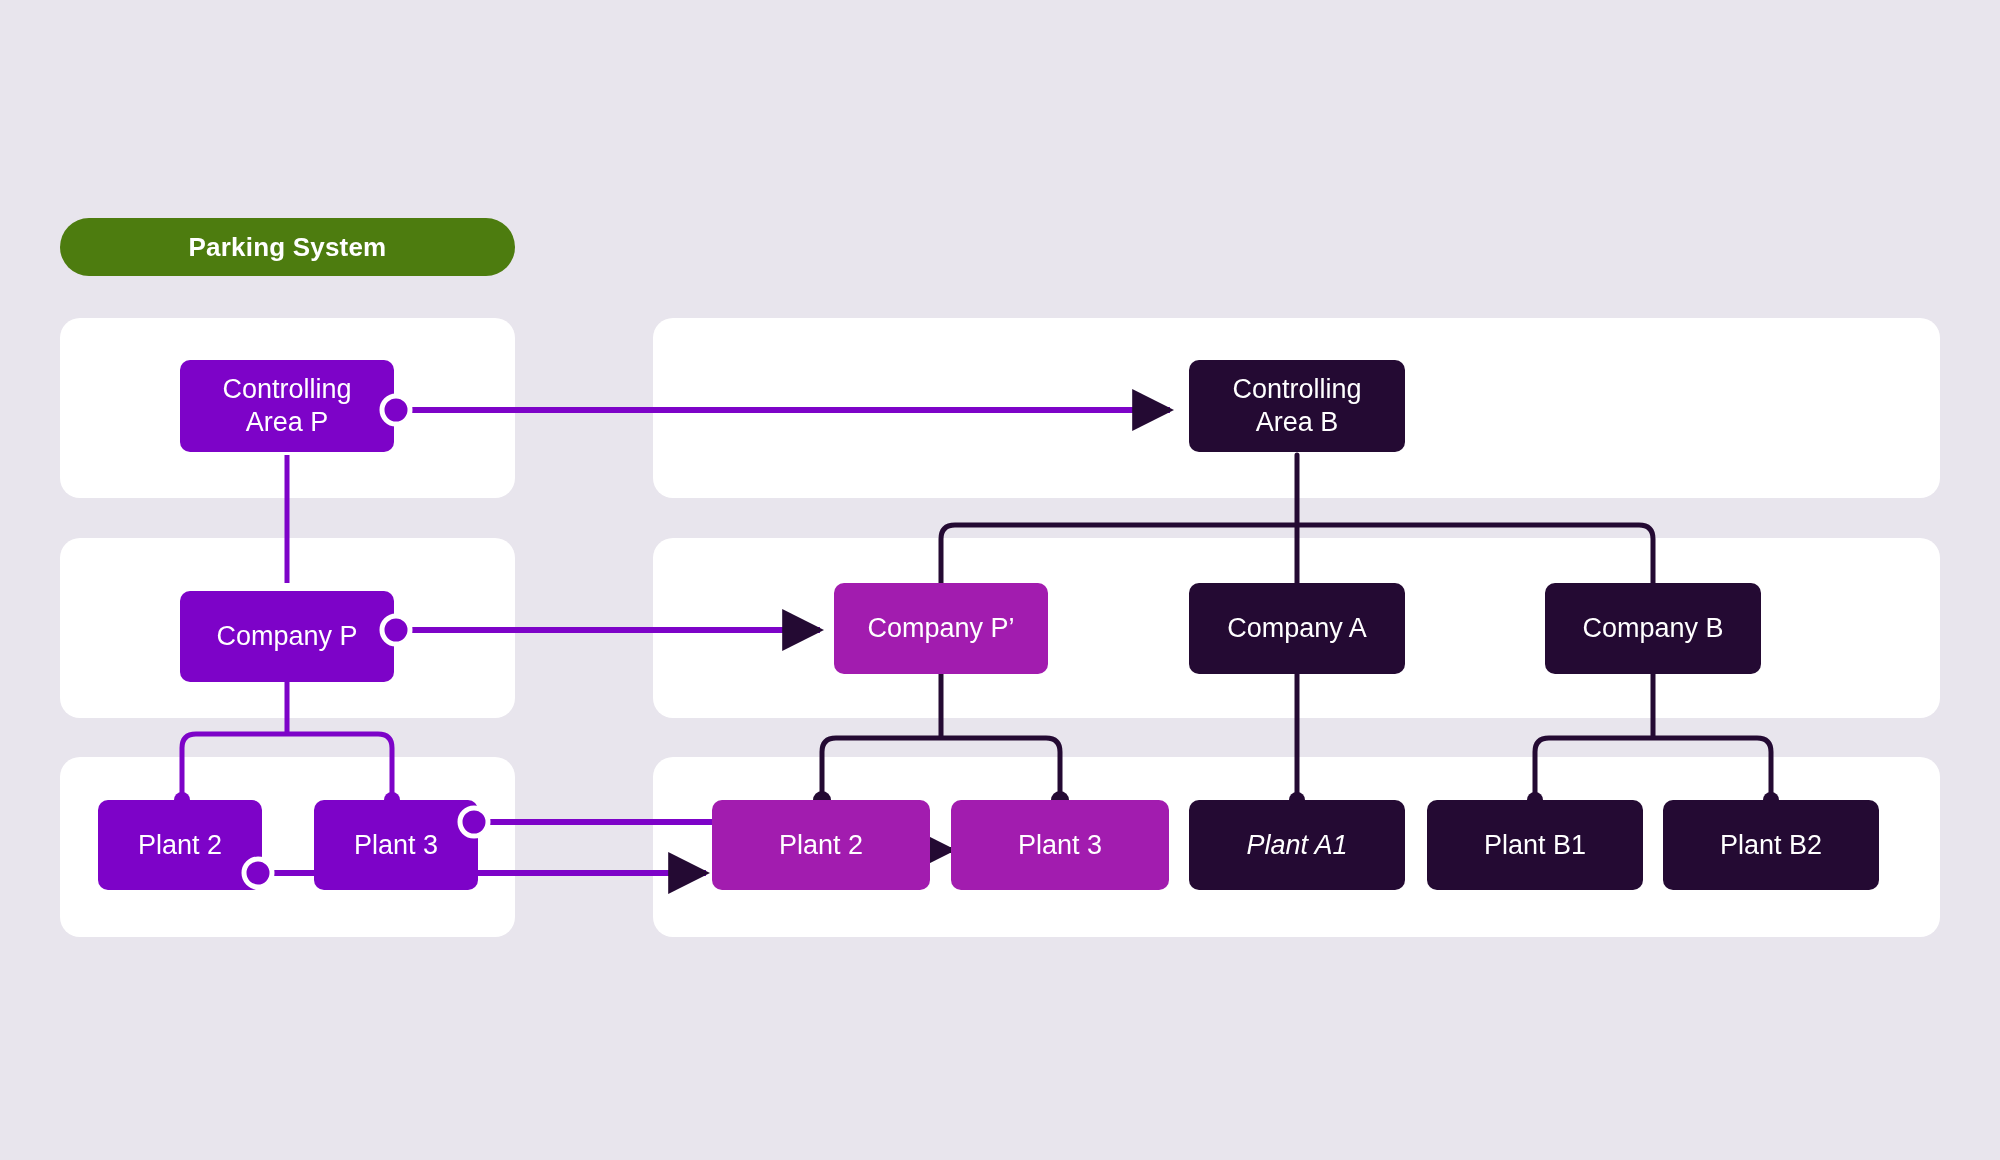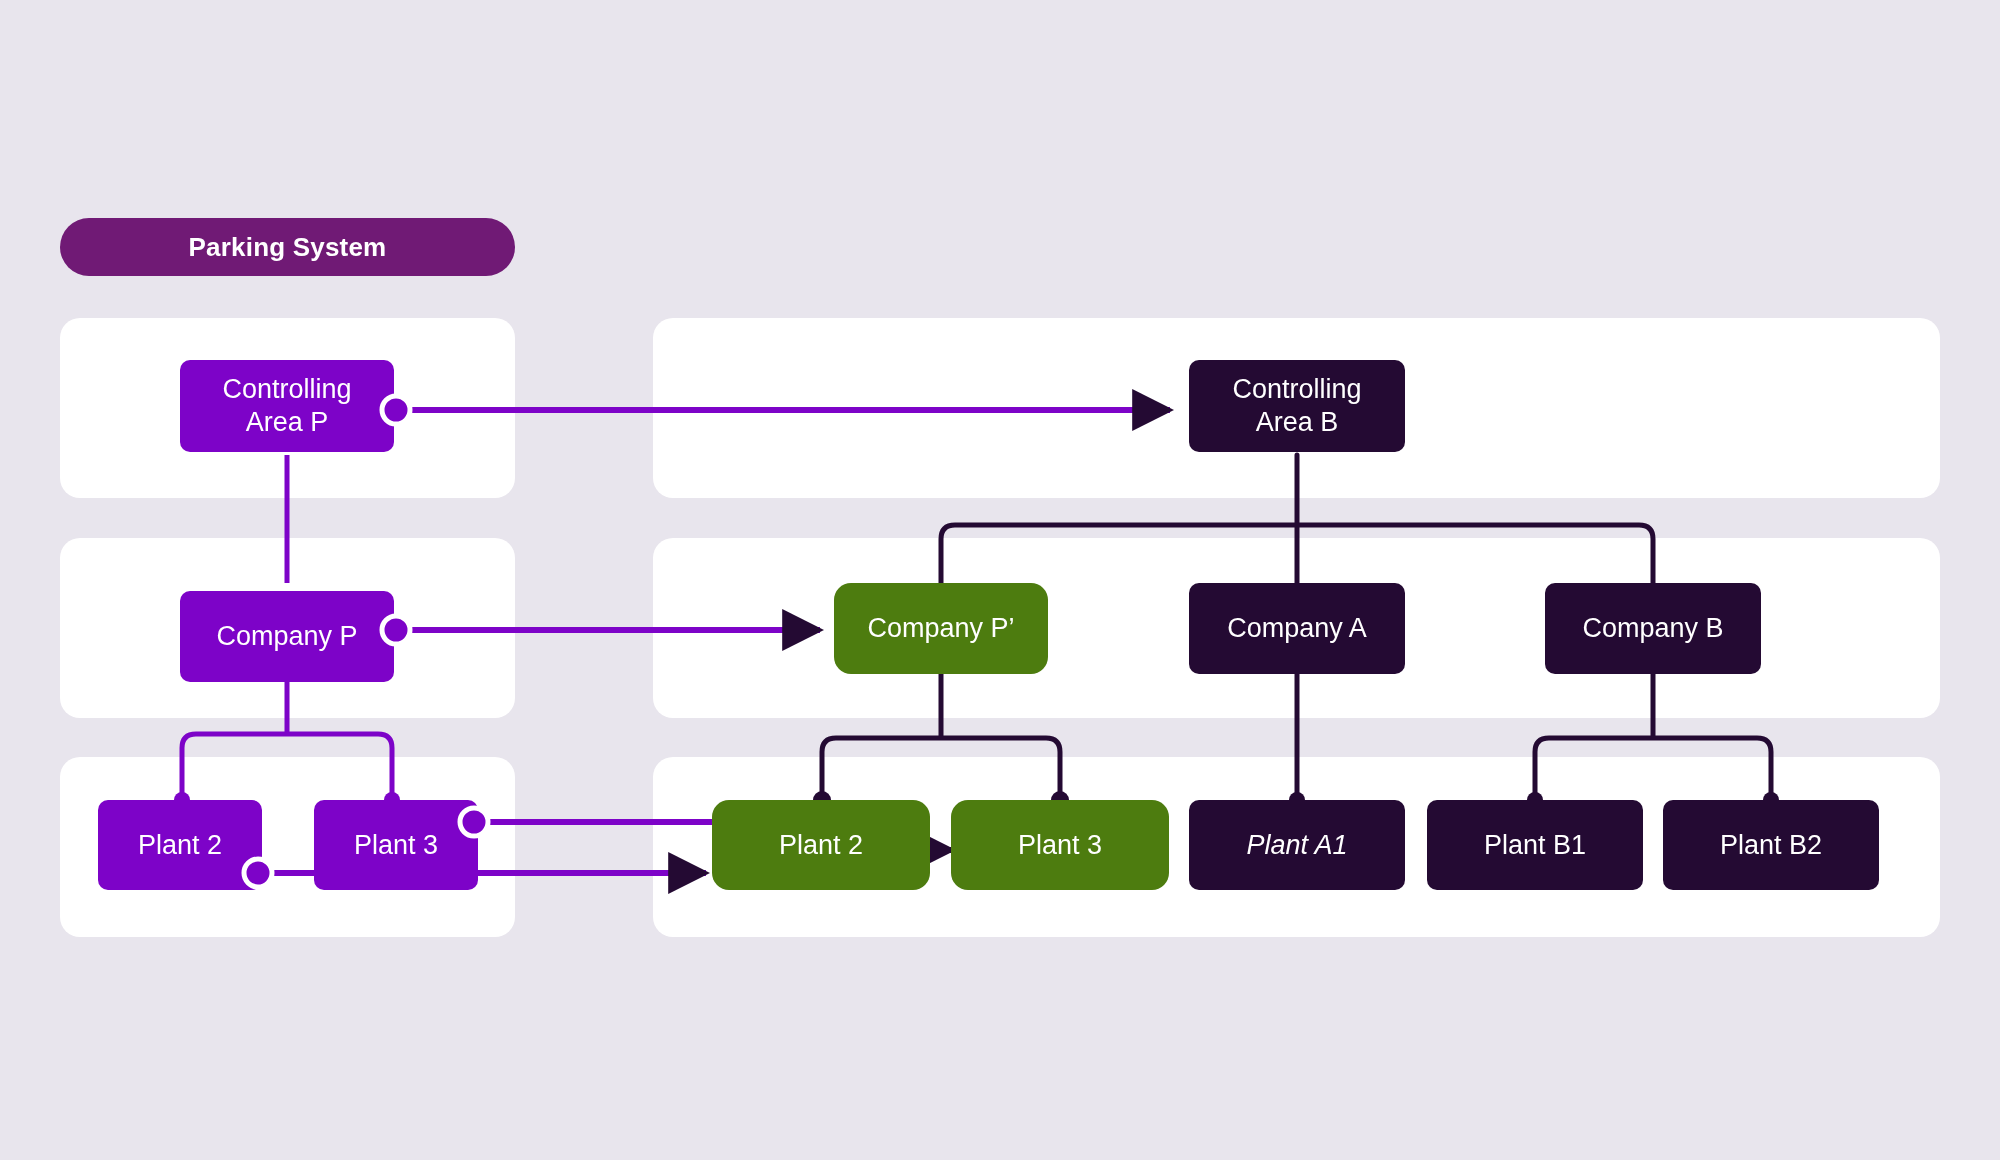--- a/index.html
+++ b/index.html
@@ -47,28 +47,28 @@
     font-size:27px;
     line-height:1.22;
     font-weight:400;
     z-index:3;
     box-sizing:border-box;
     padding:6px 8px;
     white-space:pre-line;
   }
   .node.violet{background:#7d03c8;}
   .node.dark{background:#240a33;}
-  .node.mauve{background:#4d7c0f;border-radius:17px;}
+  .node.mauve{background:#a21caf;}
 </style>
 </head>
 <body>
 
 <div id="stage">
 
-  <div class="pill" style="left:60px;top:218px;width:455px;height:58px;background:#701a75;">
+  <div class="pill" style="left:60px;top:218px;width:455px;height:58px;background:#4d7c0f;">
     <span>Parking System</span>
   </div>
 
 
   <div class="panel" style="left:60px;top:318px;width:455px;height:180px;"></div>
   <div class="panel" style="left:60px;top:538px;width:455px;height:180px;"></div>
   <div class="panel" style="left:60px;top:757px;width:455px;height:180px;"></div>
 
   <div class="panel" style="left:653px;top:318px;width:1287px;height:180px;"></div>
   <div class="panel" style="left:653px;top:538px;width:1287px;height:180px;"></div>

